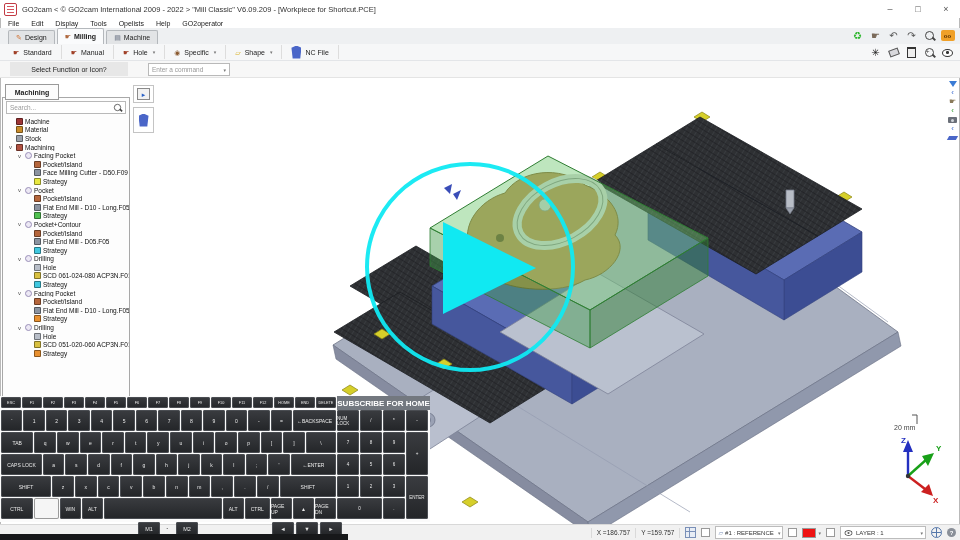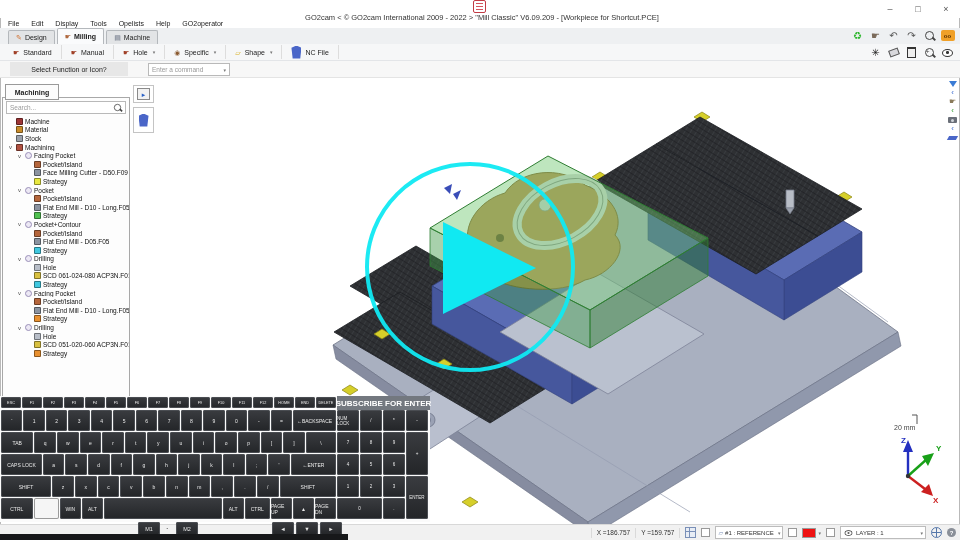--- a/index.html
+++ b/index.html
@@ -2,21 +2,21 @@
 <html style="--accent-cyan: #10e9f2; --model-blue: #5a6cb4; --model-blue-dark: #3c4d93; --model-blue-mid: #46579d; --model-green: #3f9a46; --base-gray: #a9b0c0; --pad-black: #2e3033; --clip-yellow: #d6cf2a; --workpiece-tan: #c08a4e; --status-red: #ee1111;"><head>
 <meta charset="utf-8">
 <style>
   html,body{margin:0;padding:0;background:#dcdcdc;}
   #app{position:relative;width:960px;height:540px;background:#fff;overflow:hidden;
        font-family:"Liberation Sans","DejaVu Sans",sans-serif;color:#222;
        box-shadow:inset 0 0 0 1px #b9b9b9;}
 
   
   .titlebar{position:absolute;left:0;top:0;right:0;height:18px;background:#fff;
-            display:flex;align-items:center;padding-left:4px;font-size:7.5px;color:#333;flex-direction:column;}
+            display:flex;align-items:center;padding-left:4px;font-size:7.5px;color:#333;}
   .app-icon{width:11px;height:11px;border:1px solid #c23b44;border-radius:2px;margin-right:5px;
             position:relative;flex:none;background:#fff;}
   .app-icon:after{content:"";position:absolute;left:2px;top:2px;right:2px;bottom:2px;
             background:repeating-linear-gradient(0deg,#d4555e 0 1px,#fff 1px 3px);}
   .win-controls{position:absolute;right:0;top:0;height:18px;display:flex;}
   .win-controls .wc{width:28px;height:18px;display:flex;align-items:center;justify-content:center;
             font-size:9px;color:#555;}
 
   
   .menubar{position:absolute;left:2px;top:18px;right:0;height:10px;display:flex;align-items:center;
@@ -538,21 +538,21 @@
     </g>
 
     <g>
       <circle cx="470" cy="267" r="103" fill="none" style="stroke:var(--accent-cyan)" stroke-width="4" opacity="0.95"></circle>
       <polygon points="443,222 443,314 536,268" style="fill:var(--accent-cyan)"></polygon>
     </g>
   </svg>
 
   <div class="kb">
     <div class="kb-bg"></div>
-    <div class="promo">SUBSCRIBE FOR ENTER</div>
+    <div class="promo">SUBSCRIBE FOR HOME</div>
     <div class="kb-frow" id="kb-frow">
         <div class="key">ESC</div>
         <div class="key">F1</div>
         <div class="key">F2</div>
         <div class="key">F3</div>
         <div class="key">F4</div>
         <div class="key">F5</div>
         <div class="key">F6</div>
         <div class="key">F7</div>
         <div class="key">F8</div>

